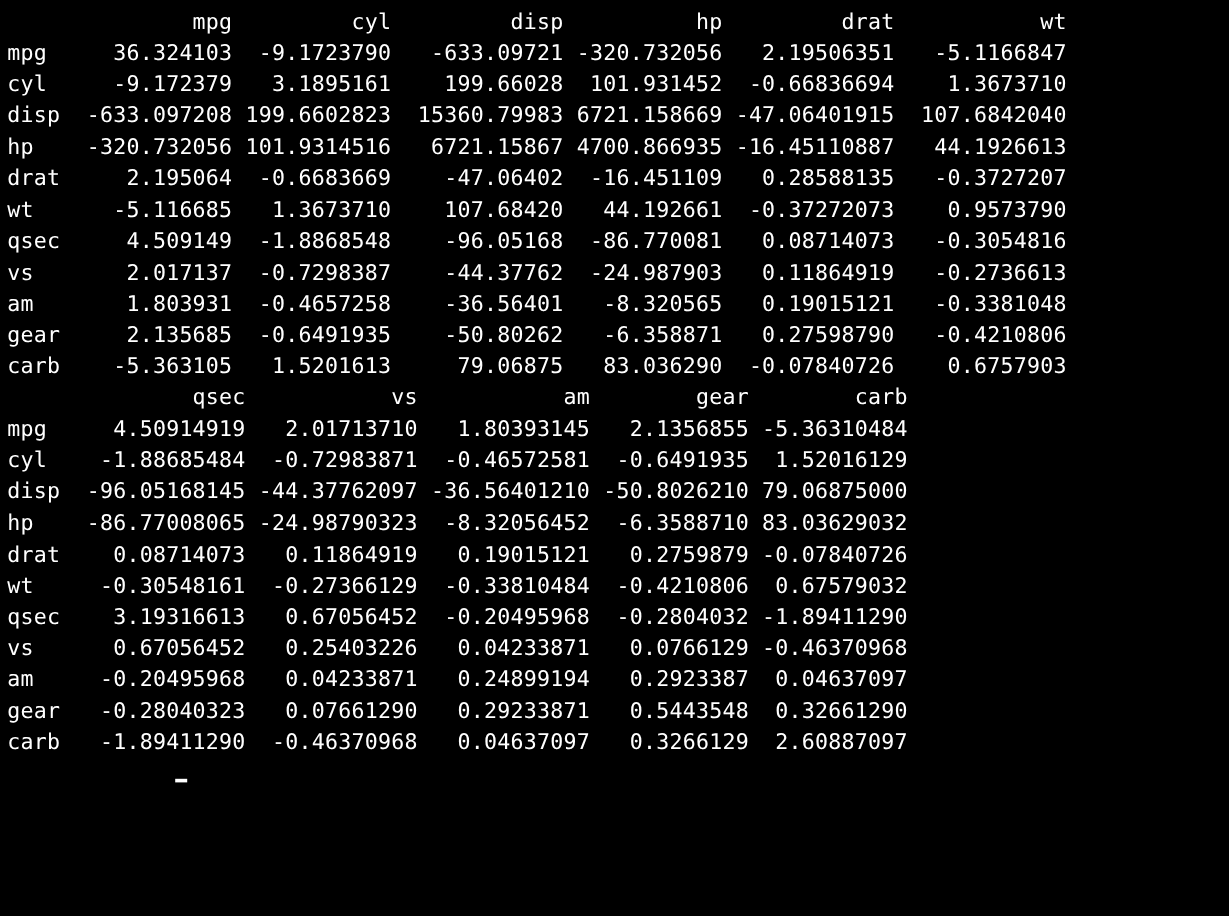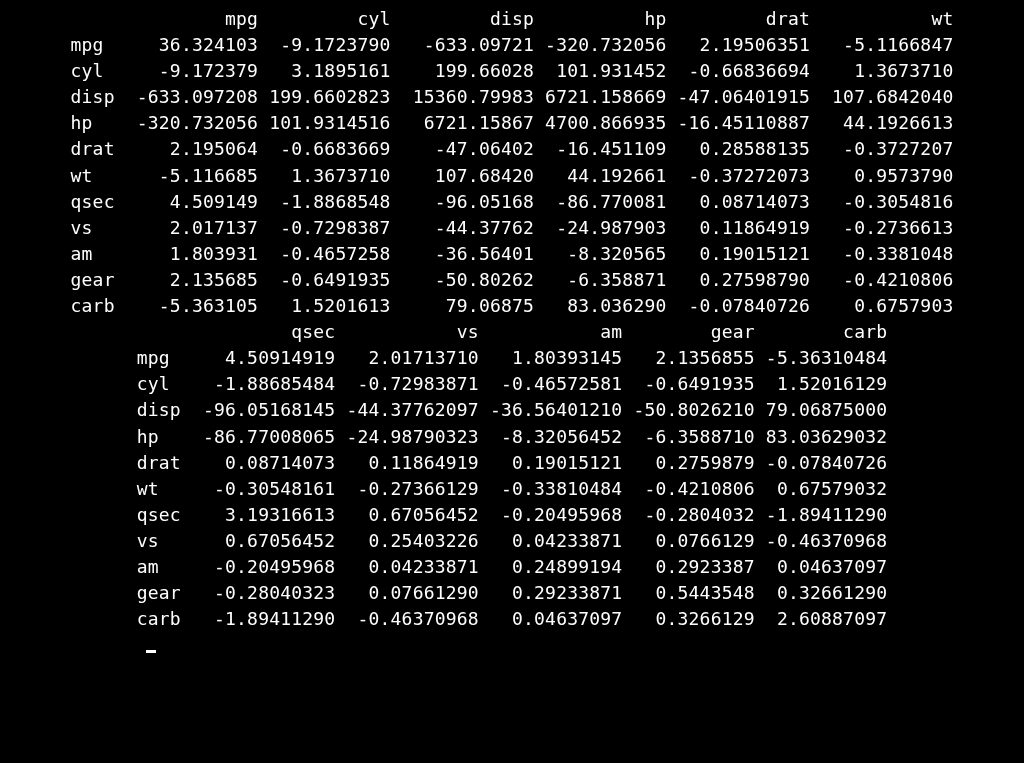--- a/index.html
+++ b/index.html
@@ -15,21 +15,20 @@
     overflow: hidden;
     letter-spacing: 0.2px;
   }
   .console {
     padding: 6px 6px 6px 6px;
   }
   pre {
     margin: 0;
     font-family: inherit;
     white-space: pre;
-    text-align: center;
   }
   .cursor {
     display: inline-block;
     width: 10px;
     height: 3px;
     background: #fff;
     margin-left: 140px;
     vertical-align: baseline;
     position: relative;
     top: 2px;

